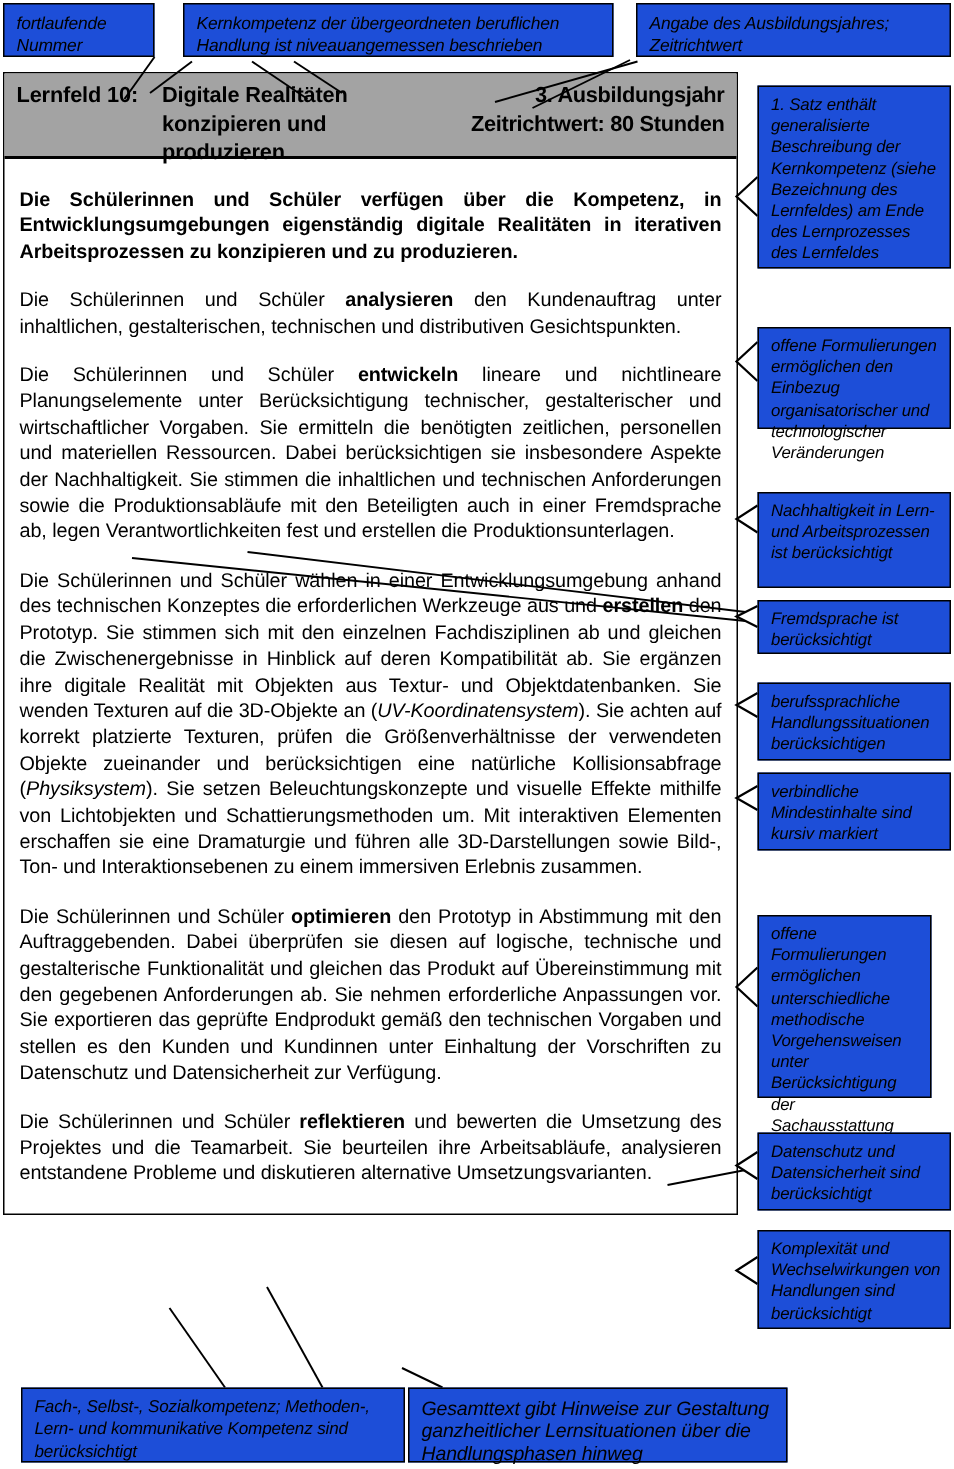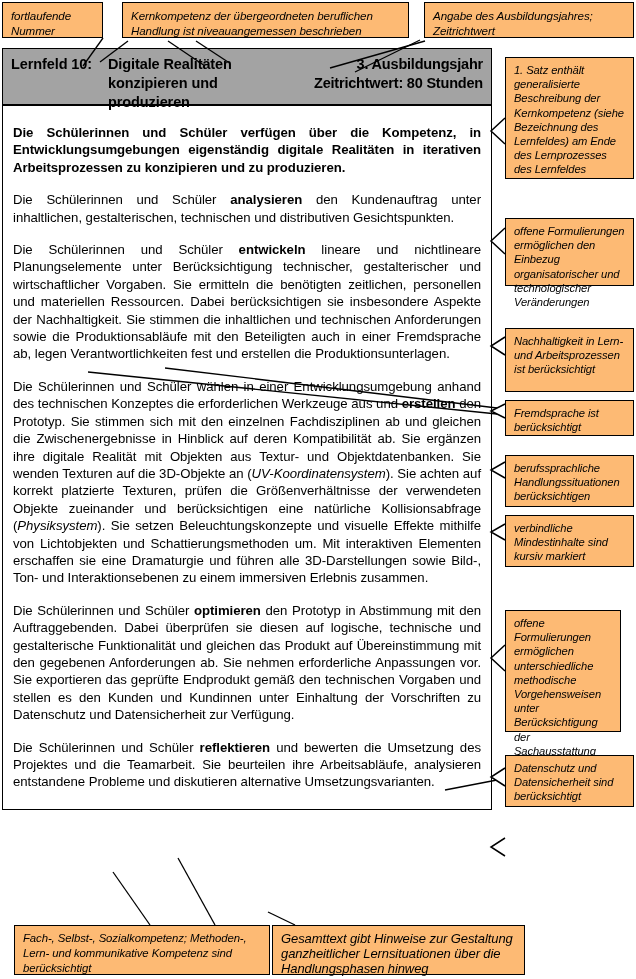--- a/index.html
+++ b/index.html
@@ -65,21 +65,21 @@
   }
   .lf-body p:last-child{margin-bottom:0;}
   .lf-body p.kern{font-weight:bold;}
   .lf-body b{font-weight:bold;}
   .lf-body i{font-style:italic;}
 
   
   .note{
     position:absolute;
     border:1.5px solid #000;
-    background:#fdba74;
+    background:#1d4ed8;
     box-sizing:border-box;
     font-style:italic;
     font-size:11.2px;
     line-height:14.2px;
     padding:5px 6px 5px 8px;
     letter-spacing:-0.1px;
     z-index:5;
   }
   .note.top{font-size:11.6px;line-height:15px;}
 
@@ -193,20 +193,23 @@
   </div>
 
   <div class="note" style="left:505px;top:610px;width:116px;height:122px;">
     <span>offene Formulierungen ermöglichen unterschiedliche methodische Vorgehensweisen unter Berücksichtigung der Sachausstattung der Schulen</span>
   </div>
 
   <div class="note" style="left:505px;top:755px;width:129px;height:52px;">
     <span>Datenschutz und Datensicherheit sind berücksichtigt</span>
   </div>
 
+  <div class="note" style="left:505px;top:820px;width:129px;height:66px;">
+    <span>Komplexität und Wechselwirkungen von Handlungen sind berücksichtigt</span>
+  </div>
 
   <div class="note" style="left:14px;top:925px;width:256px;height:50px;font-size:11.4px;line-height:15px;">
     <span>Fach-, Selbst-, Sozialkompetenz; Methoden-, Lern- und kommunikative Kompetenz sind berücksichtigt</span>
   </div>
 
   <div class="note" style="left:272px;top:925px;width:253px;height:50px;font-size:13px;line-height:15px;">
     <span>Gesamttext gibt Hinweise zur Gestaltung ganzheitlicher Lernsituationen über die Handlungsphasen hinweg</span>
   </div>
 
 </div>

